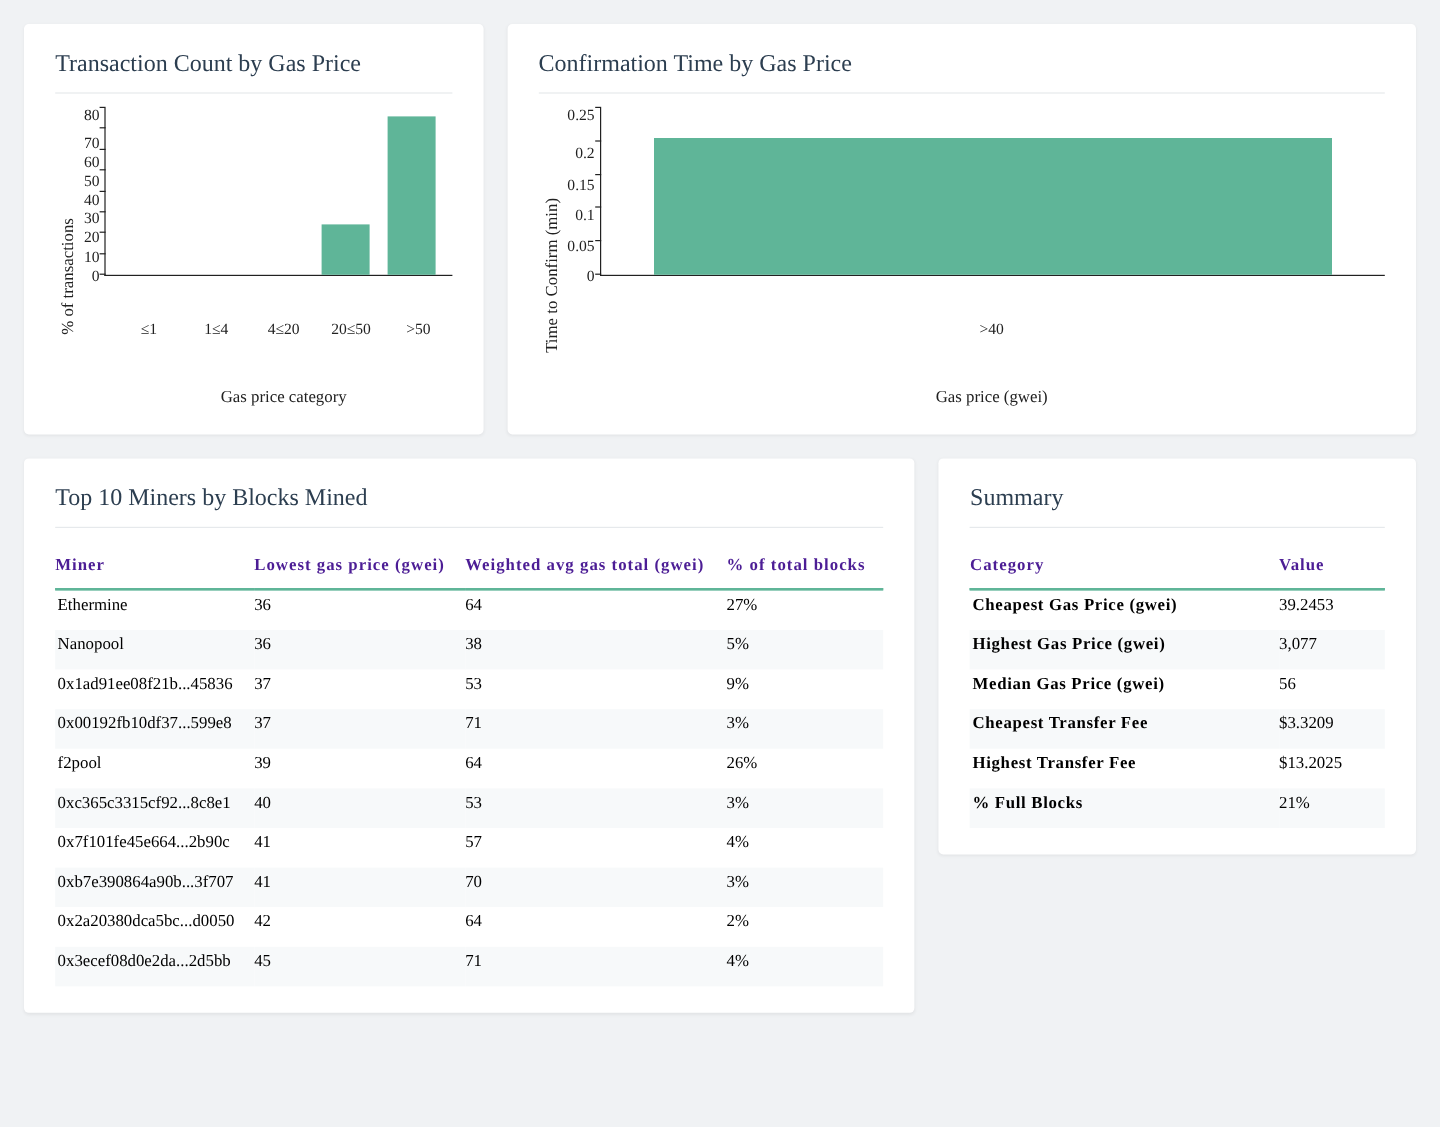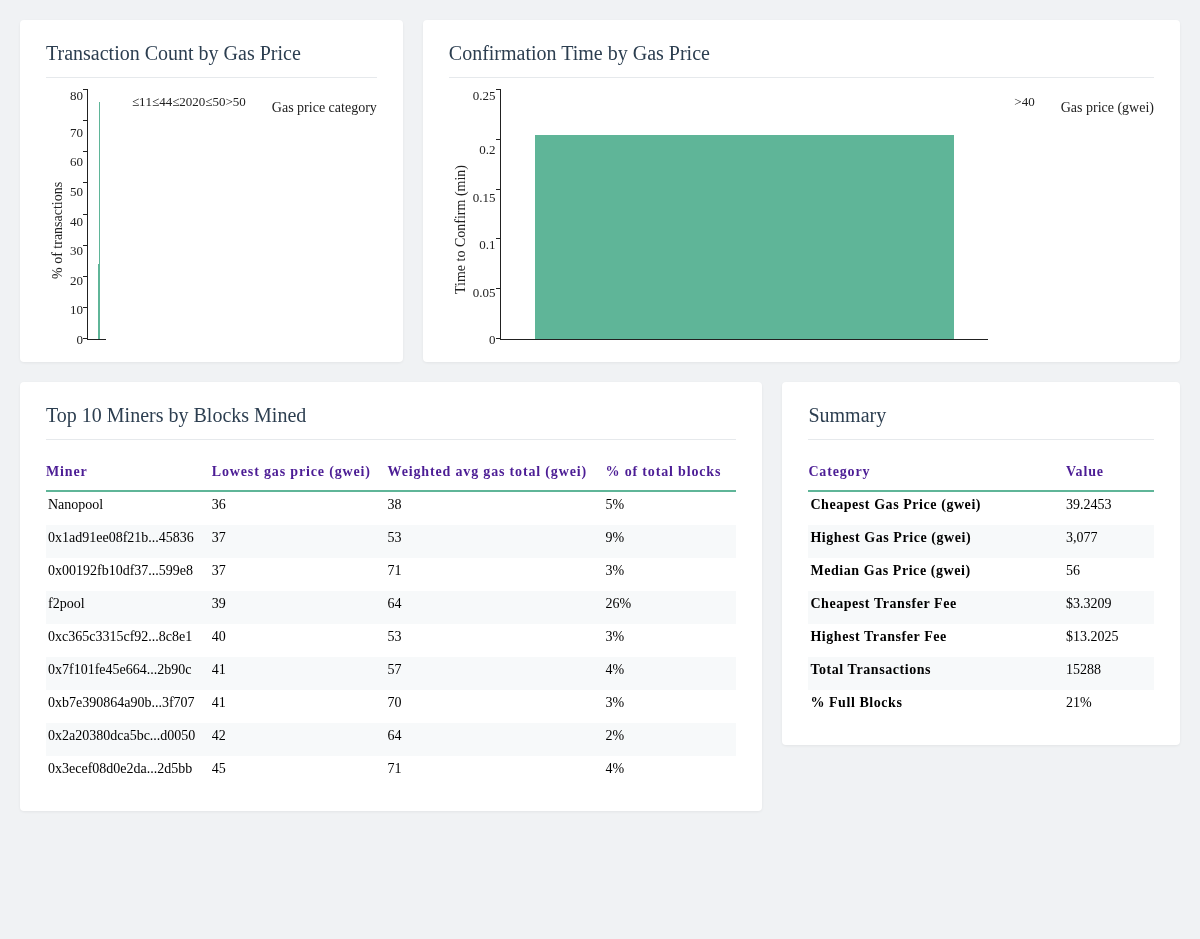--- a/index.html
+++ b/index.html
@@ -47,20 +47,22 @@
     writing-mode: vertical-rl;
     transform: rotate(180deg);
     text-align: center;
     font-size: 14px;
     color: #212121;
     padding: 0 4px 30px 4px;
   }
   .chart-body {
     flex: 1;
     display: flex;
+    flex-direction: column;
+    gap: 32px;
   }
   .plot {
     flex: 1;
     display: flex;
     position: relative;
   }
   .yaxis {
     display: flex;
     flex-direction: column;
     justify-content: space-between;
@@ -246,20 +248,26 @@
         <thead>
           <tr>
             <th>Miner</th>
             <th>Lowest gas price (gwei)</th>
             <th>Weighted avg gas total (gwei)</th>
             <th>% of total blocks</th>
           </tr>
         </thead>
         <tbody id="miners-body">
             <tr>
+              <td>Ethermine</td>
+              <td>36</td>
+              <td>64</td>
+              <td>27%</td>
+            </tr>
+            <tr>
               <td>Nanopool</td>
               <td>36</td>
               <td>38</td>
               <td>5%</td>
             </tr>
             <tr>
               <td>0x1ad91ee08f21b...45836</td>
               <td>37</td>
               <td>53</td>
               <td>9%</td>
@@ -334,24 +342,20 @@
             </tr>
             <tr>
               <td>Cheapest Transfer Fee</td>
               <td>$3.3209</td>
             </tr>
             <tr>
               <td>Highest Transfer Fee</td>
               <td>$13.2025</td>
             </tr>
             <tr>
-              <td>Total Transactions</td>
-              <td>15288</td>
-            </tr>
-            <tr>
               <td>% Full Blocks</td>
               <td>21%</td>
             </tr>
           </tbody>
       </table>
     </div>
 
   </div>
 
 </div>

